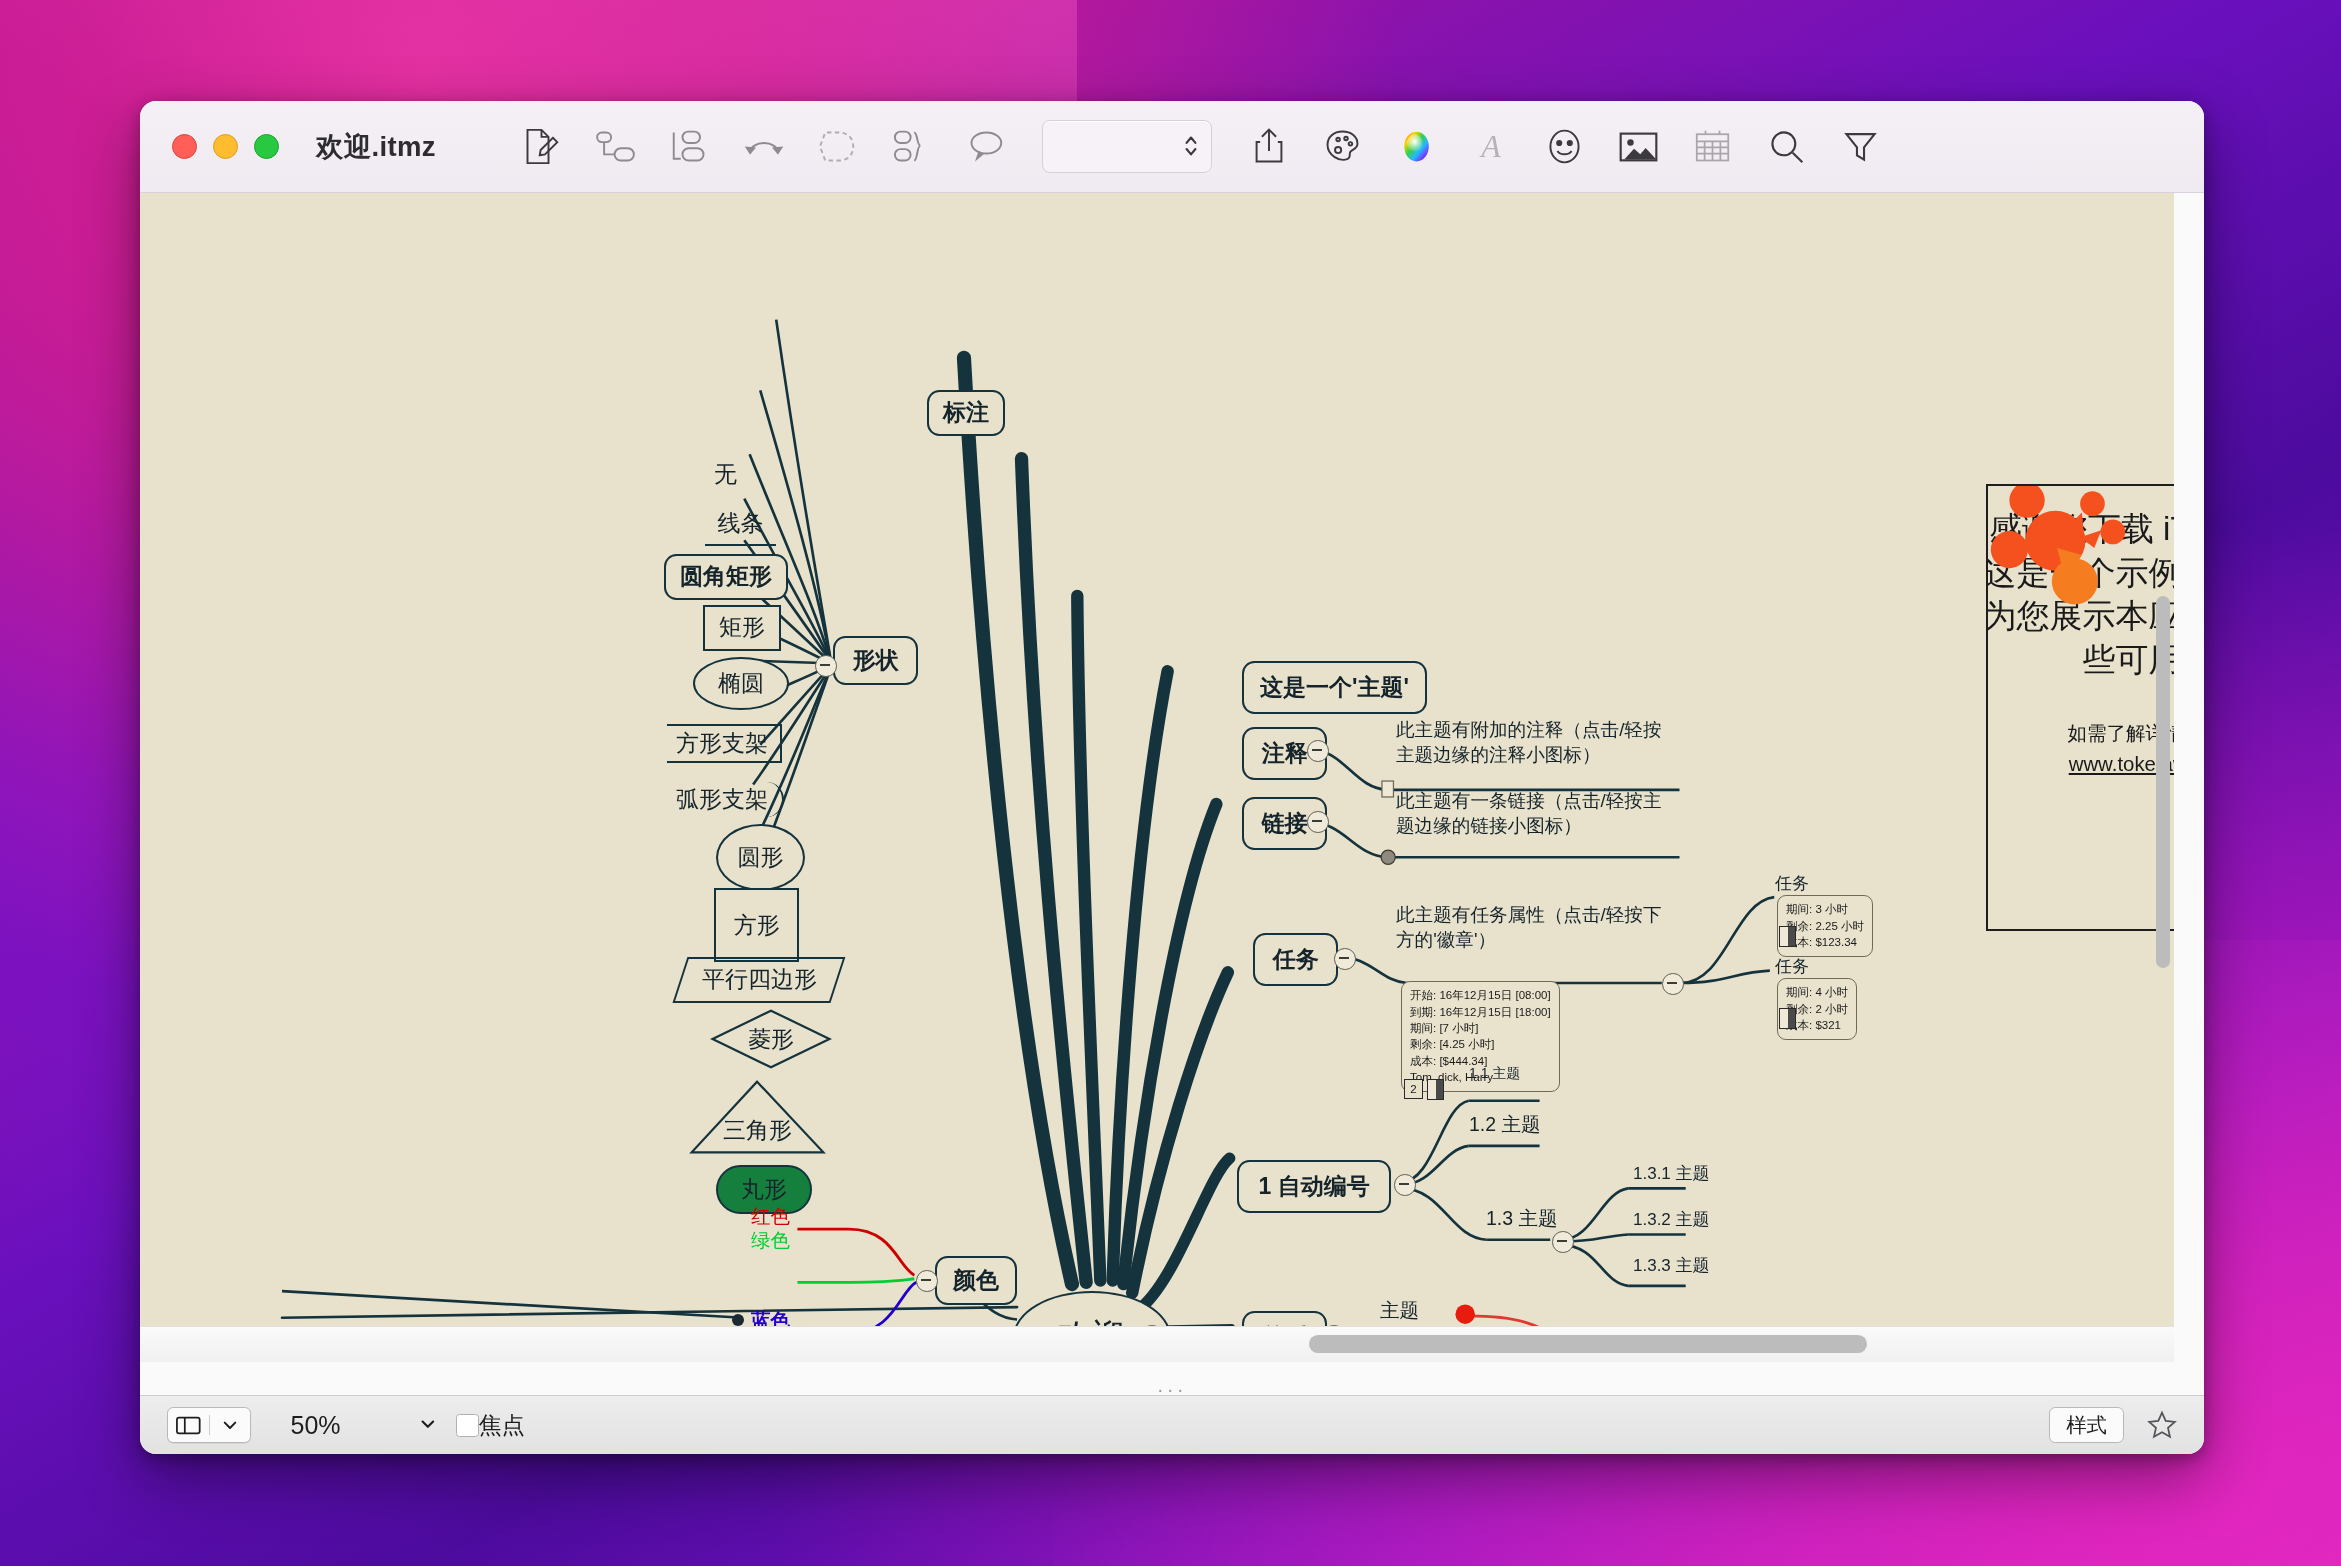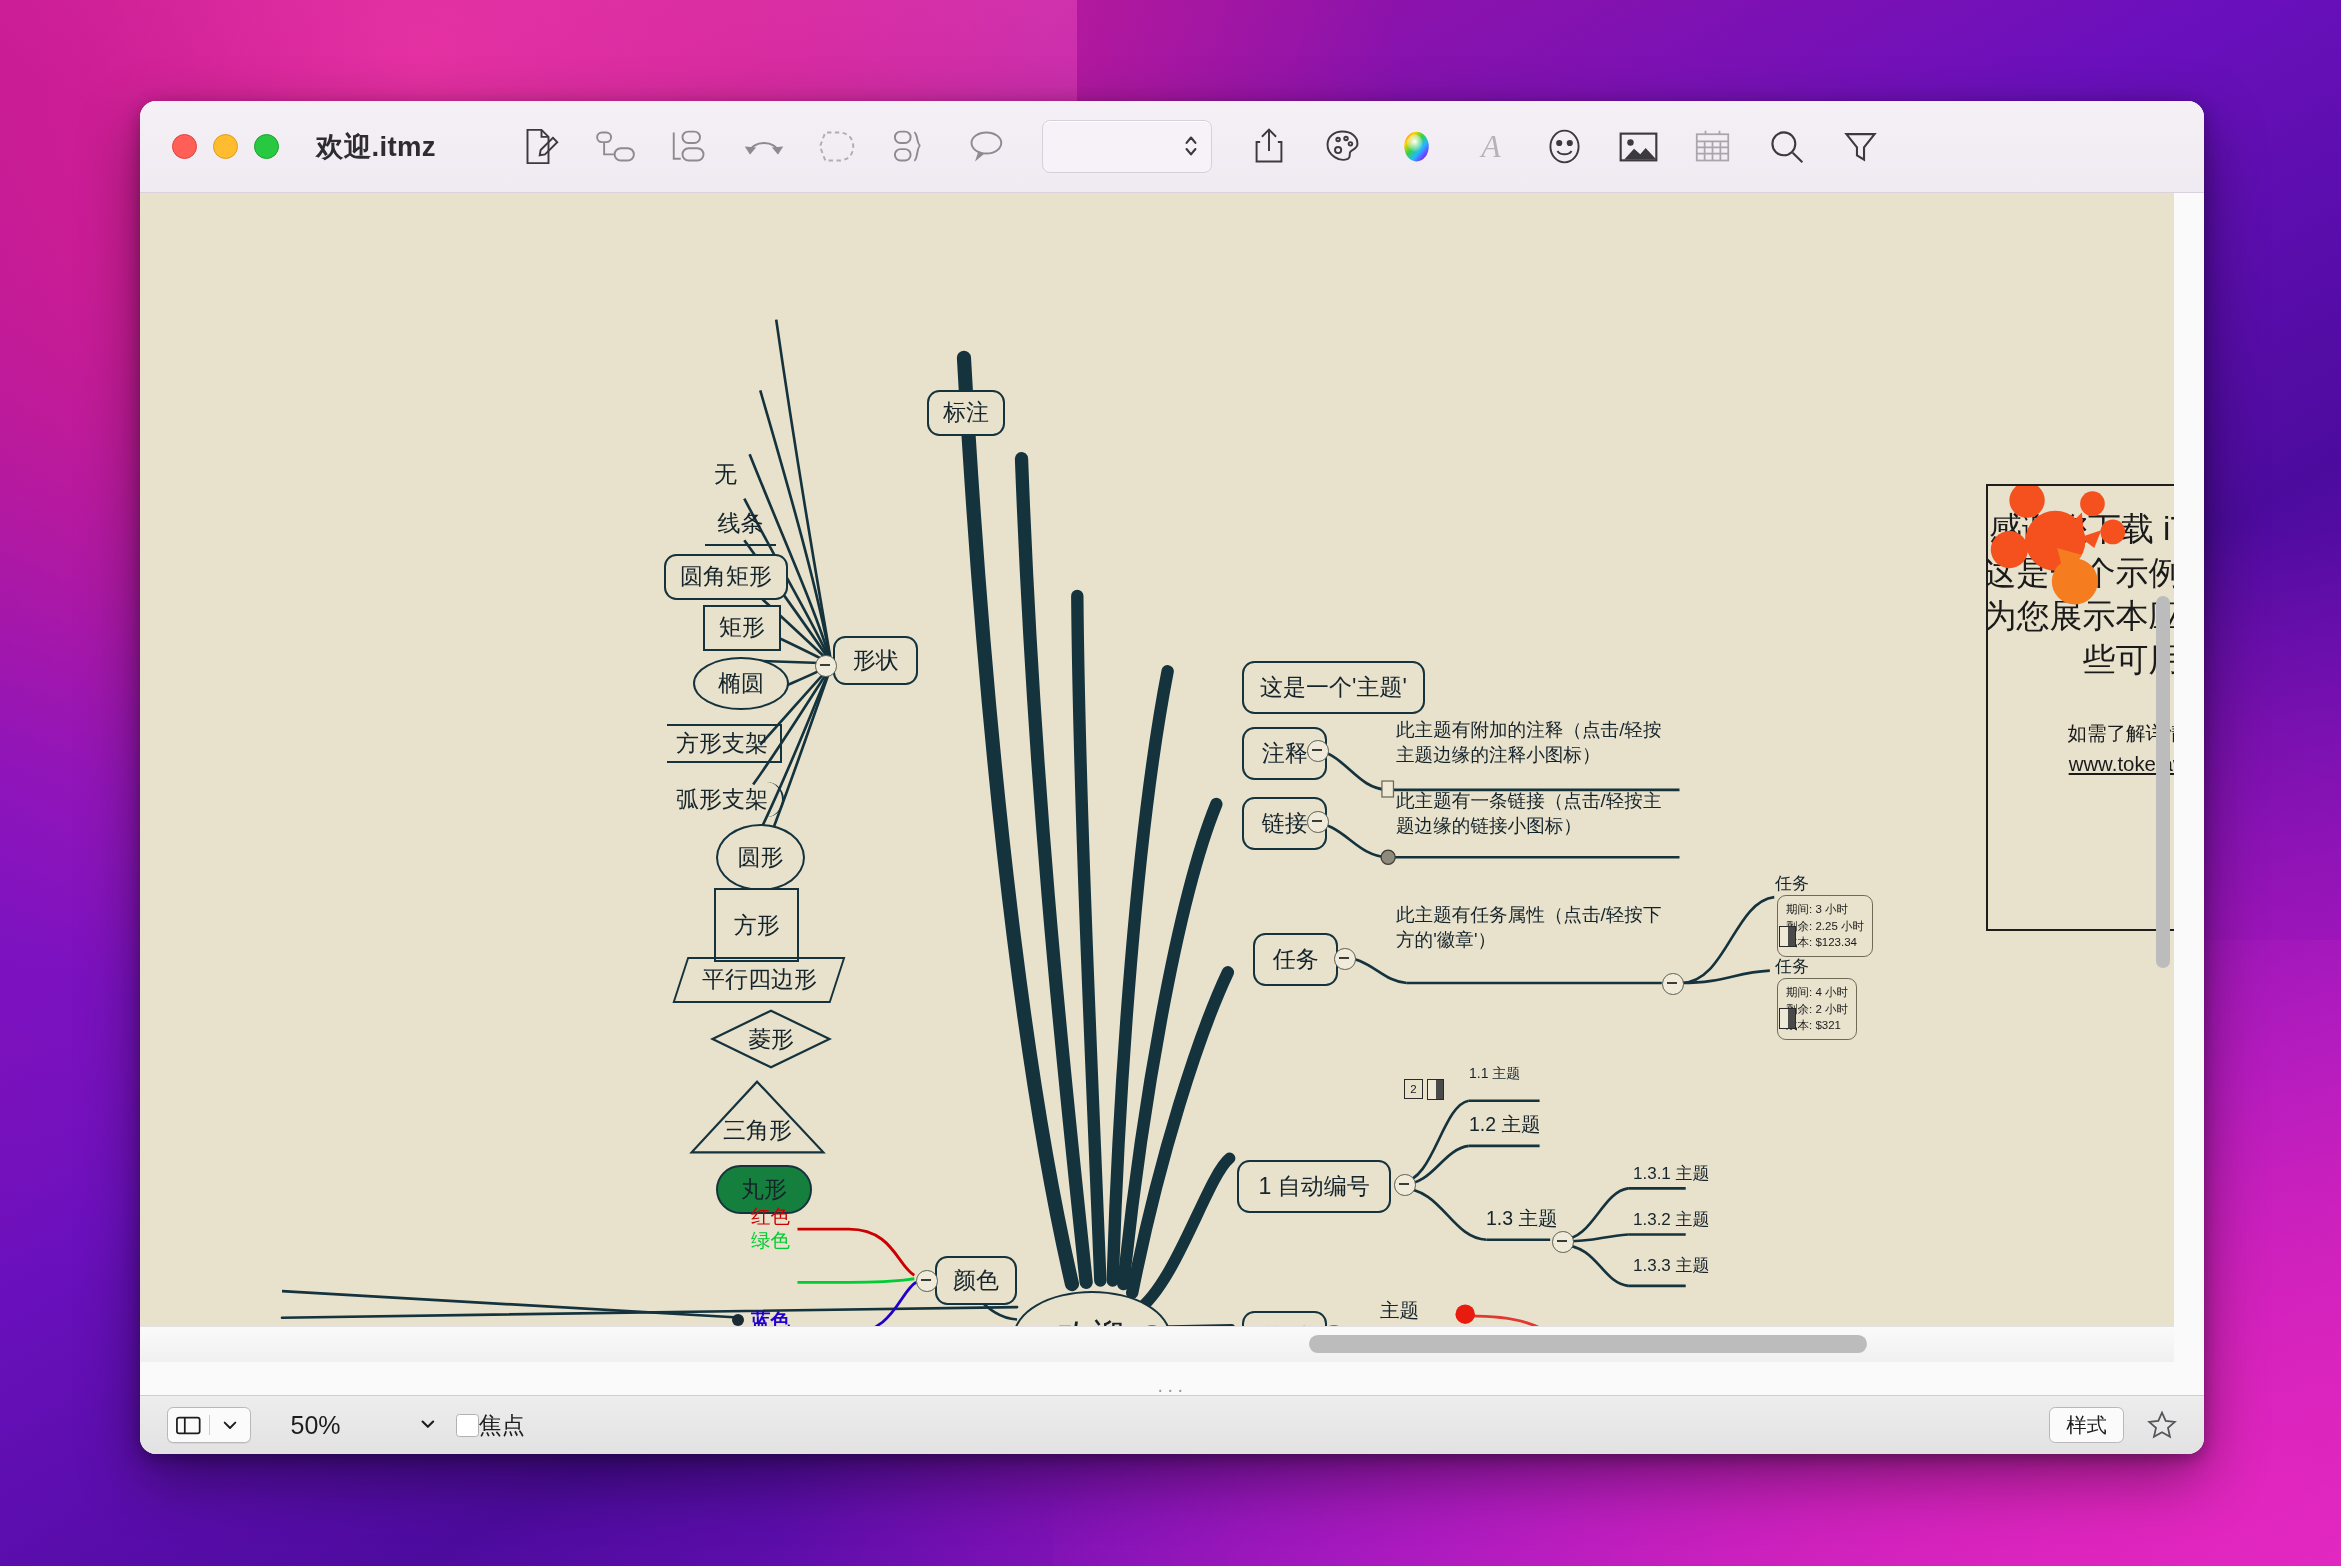--- a/index.html
+++ b/index.html
@@ -68,21 +68,21 @@
   #canvas{
     position:absolute;left:0;top:0;width:2034px;height:1169px;
     background:#e8e2cd;overflow:hidden;
   }
   #canvas svg{position:absolute;left:0;top:0;}
   .node{
     position:absolute;box-sizing:border-box;
     font-size:23px;color:#15242b;white-space:nowrap;
     display:flex;align-items:center;justify-content:center;
   }
-  .nbox{border:2.2px solid #15333d;background:#e8e2cd;border-radius:12.4px;padding:5.3px 14px;}
+  .nbox{border:2.2px solid #15333d;background:#e8e2cd;border-radius:12.4px;padding:5.3px 14px;font-weight:bold;}
   .nplain{background:transparent;}
   .nrect{border:2.2px solid #15333d;background:#e8e2cd;border-radius:0;padding:5.3px 14px;}
   .nellipse{border:2.2px solid #15333d;background:#e8e2cd;border-radius:50%;padding:8.9px 23px;}
   .nround{border:2.2px solid #15333d;background:#15803d;border-radius:53px;padding:5.3px 19.5px;}
   .nunderline{border-bottom:2.2px solid #15333d;padding:1.8px 12.4px 5.3px;}
   .collapse{
     position:absolute;width:19.5px;height:19.5px;border-radius:50%;
     border:1.4px solid #5c5f52;background:#efeada;
   }
   .collapse:after{
@@ -476,20 +476,28 @@
       <div class="annot" style="left:1256px;top:524px;width:275px;">此主题有附加的注释（点击/轻按主题边缘的注释小图标）</div>
 
       <div class="node nbox" style="left:1102px;top:604px;padding:8.9px 17.7px;">链接</div>
       <div class="collapse" style="left:1167px;top:618px;"></div>
       <div class="annot" style="left:1256px;top:595px;width:275px;">此主题有一条链接（点击/轻按主题边缘的链接小图标）</div>
 
       <div class="node nbox" style="left:1113px;top:740px;padding:8.9px 17.7px;">任务</div>
       <div class="collapse" style="left:1194px;top:755px;"></div>
       <div class="annot" style="left:1256px;top:709px;width:270px;">此主题有任务属性（点击/轻按下方的'徽章'）</div>
 
+      <div class="taskbox" style="left:1261px;top:788px;">
+        <div>开始: 16年12月15日 [08:00]</div>
+        <div>到期: 16年12月15日 [18:00]</div>
+        <div>期间: [7 小时]</div>
+        <div>剩余: [4.25 小时]</div>
+        <div>成本: [$444.34]</div>
+        <div>Tom, dick, Harry</div>
+      </div>
       <div style="position:absolute;left:1264px;top:886px;display:flex;gap:4.4px;align-items:center;">
         <div style="width:17px;height:17.7px;border:1.4px solid #2a2a2a;font-size:11.5px;display:flex;align-items:center;justify-content:center;color:#1a1a1a;background:#e8e2cd;">2</div>
         <div style="width:15px;height:18.6px;background:linear-gradient(90deg,#efe9d7 55%,#4a4a4a 55%);border:1.3px solid #2a2a2a;"></div>
       </div>
       <div class="collapse" style="left:1522px;top:780px;"></div>
 
       <div class="tasklabel" style="left:1635px;top:679px;">任务</div>
       <div class="taskbox" style="left:1637px;top:702px;">
         <div>期间: 3 小时</div>
         <div>剩余: 2.25 小时</div>

